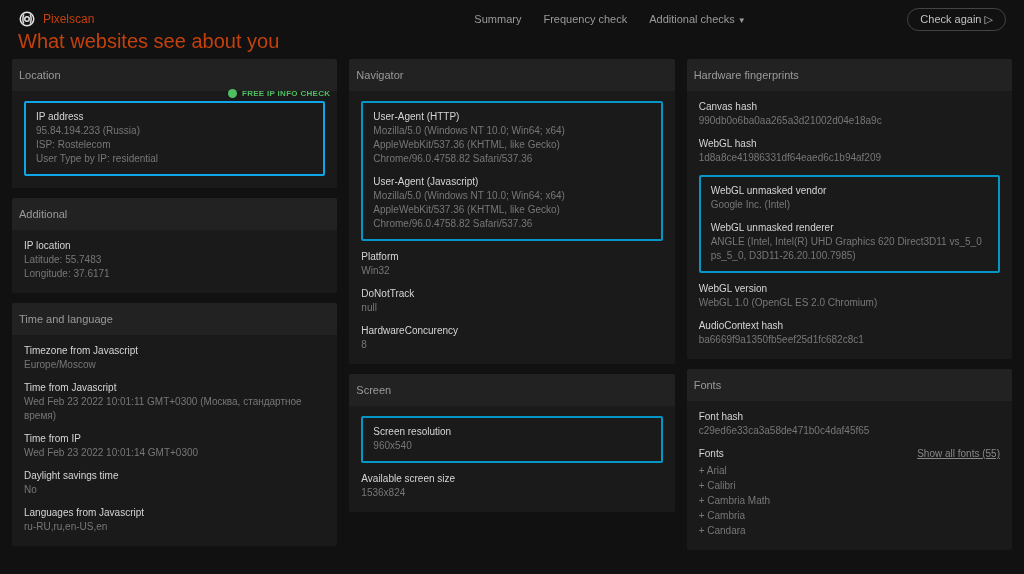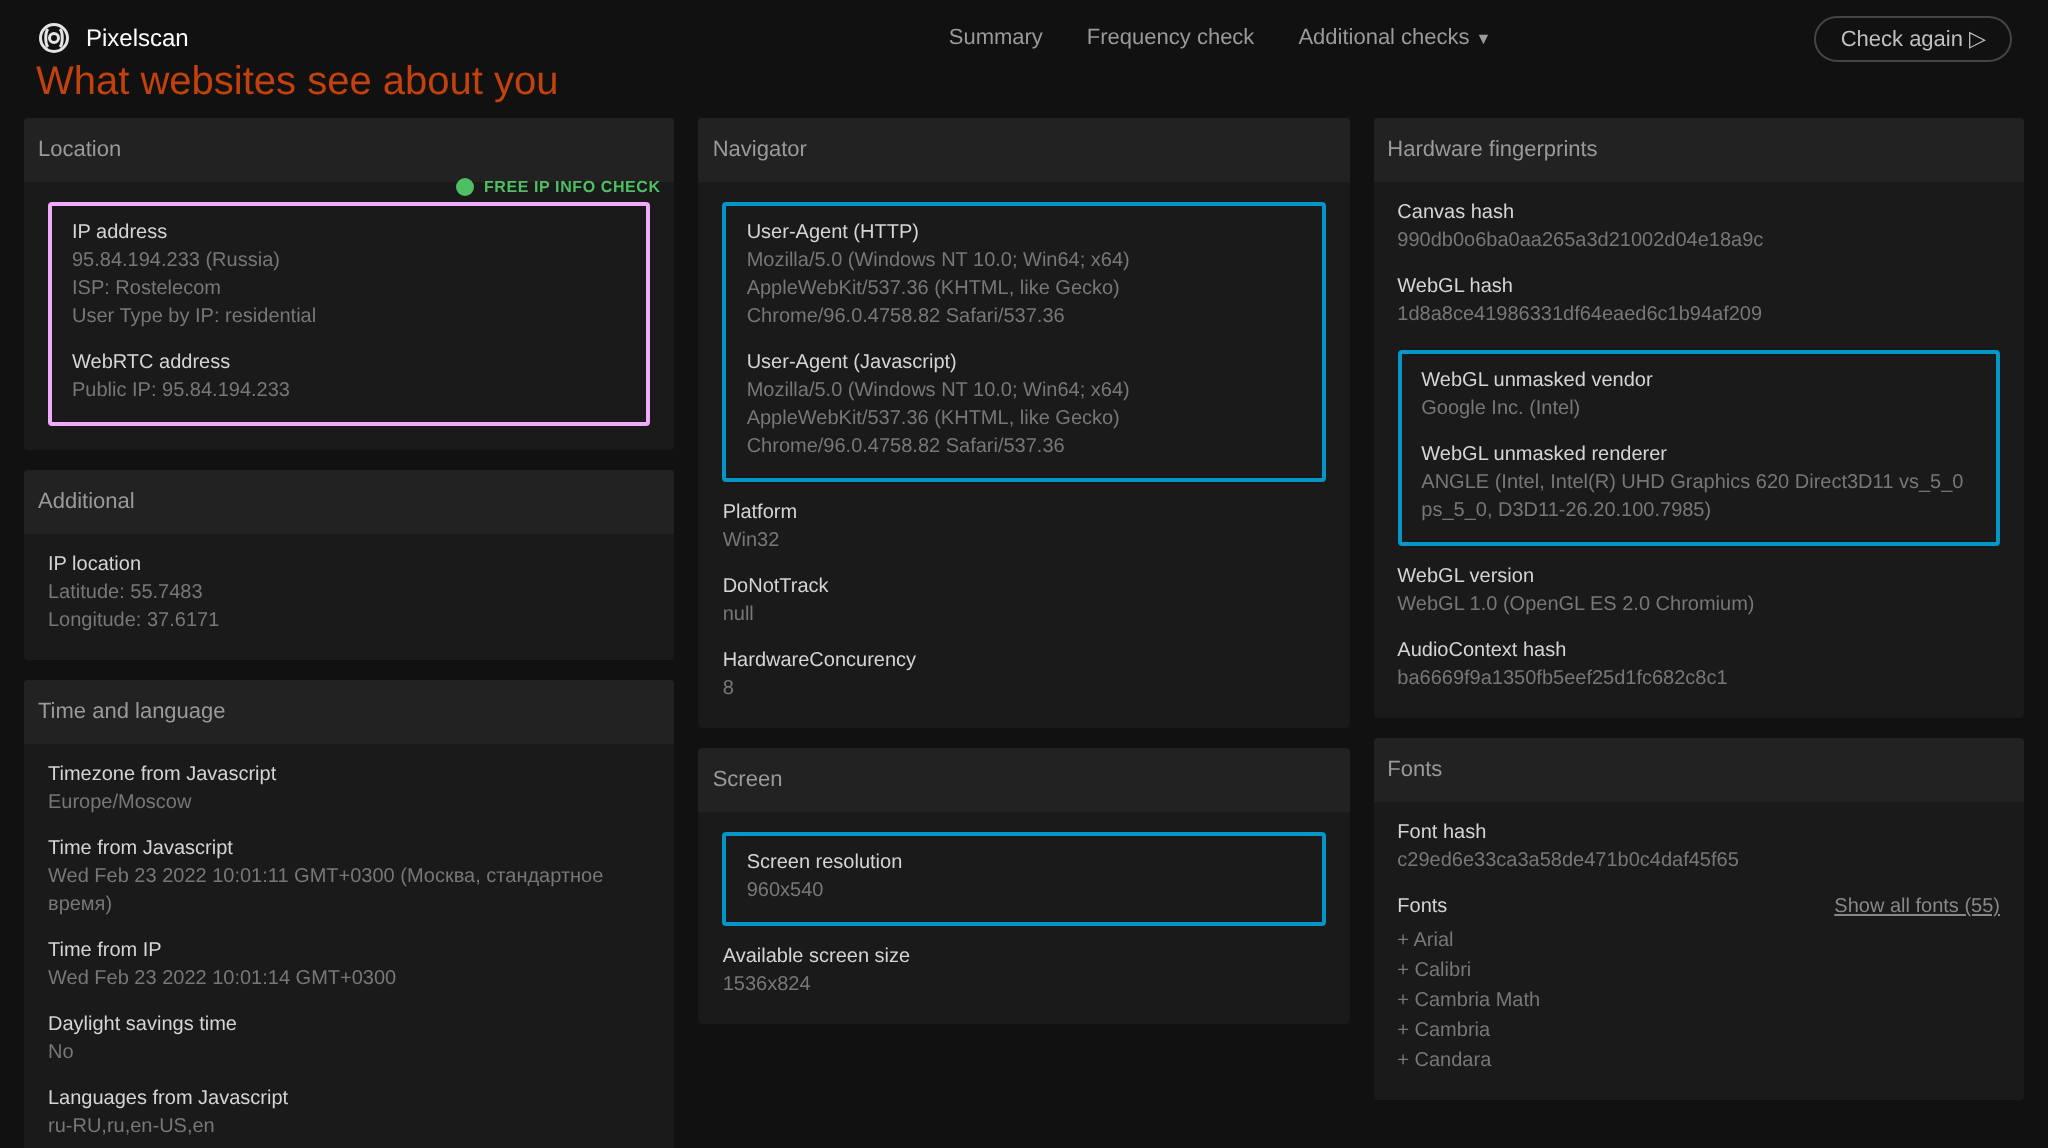--- a/index.html
+++ b/index.html
@@ -1,21 +1,21 @@
 <!DOCTYPE html>
 <html><head>
   <meta charset="utf-8">
   <style>
     * { margin: 0; padding: 0; box-sizing: border-box; }
     body { font-family: -apple-system, BlinkMacSystemFont, "Segoe UI", Arial, sans-serif; background: #111111; color: #c0c0c0; width: 1024px; height: 574px; overflow: hidden; font-size: 10px; }
     
     .topbar { display: flex; align-items: center; height: 38px; padding: 0 18px; }
     .brand { display: flex; align-items: center; gap: 7px; }
     .brand-logo { width: 18px; height: 18px; display: flex; align-items: center; justify-content: center; }
-    .brand-name { color: #ffffff; font-size: 12px; font-weight: 500; }
+    .brand-name { color: #c2410c; font-size: 12px; font-weight: 500; }
     .topnav { display: flex; gap: 22px; margin-left: 380px; }
     .topnav-item { color: #9a9a9a; font-size: 11px; cursor: pointer; }
     .check-again { margin-left: auto; border: 1px solid #444; border-radius: 14px; padding: 4px 12px; color: #c0c0c0; font-size: 11px; cursor: pointer; }
     
     .hero { color: #c2410c; font-size: 20px; font-weight: 500; padding: 0 18px 6px 18px; margin-top: -8px; }
     
     .grid { display: flex; gap: 12px; padding: 0 12px; }
     .col { flex: 1; display: flex; flex-direction: column; gap: 10px; }
     
     .panel { background: #1a1a1a; border-radius: 2px; }
@@ -23,21 +23,21 @@
     .panel-body { padding: 10px 12px 12px 12px; }
     
     .badge-free { display: flex; align-items: center; gap: 5px; color: #4fbf64; font-size: 8px; font-weight: 700; letter-spacing: 0.3px; margin-top: 36px; }
     .badge-dot { width: 9px; height: 9px; border-radius: 50%; background: #4fbf64; display: inline-block; }
     
     .item { margin-bottom: 10px; }
     .item:last-child { margin-bottom: 0; }
     .item-label { color: #d5d5d5; font-size: 10px; margin-bottom: 2px; }
     .item-val { color: #777; font-size: 10px; line-height: 1.4; }
     
-    .hl-red { border: 2px solid #f0abfc; padding: 8px 10px; border-radius: 2px; }
+    .hl-red { border: 2px solid #0ea5e9; padding: 8px 10px; border-radius: 2px; }
     .hl-blue { border: 2px solid #0496c7; padding: 8px 10px; border-radius: 2px; margin-bottom: 10px; }
     
     .fonts-list { color: #777; font-size: 10px; line-height: 1.5; margin-top: 4px; }
     .show-all { float: right; color: #888; text-decoration: underline; font-size: 10px; cursor: pointer; }
     
     .caret { font-size: 8px; margin-left: 3px; }
   </style>
 </head>
 <body>
 
@@ -76,24 +76,20 @@
           </span>
       </div>
       <div class="panel-body">
         <div class="hl-red">
           <div class="item">
             <div class="item-label">IP address</div>
             <div class="item-val">95.84.194.233 (Russia)</div>
             <div class="item-val">ISP: Rostelecom</div>
             <div class="item-val">User Type by IP: residential</div>
           </div>
-          <div class="item">
-            <div class="item-label">WebRTC address</div>
-            <div class="item-val">Public IP: 95.84.194.233</div>
-          </div>
         </div>
       </div>
     </div>
 
     <div class="panel">
       <div class="panel-header">
         <span>Additional</span>
       </div>
       <div class="panel-body">
         <div class="item">

